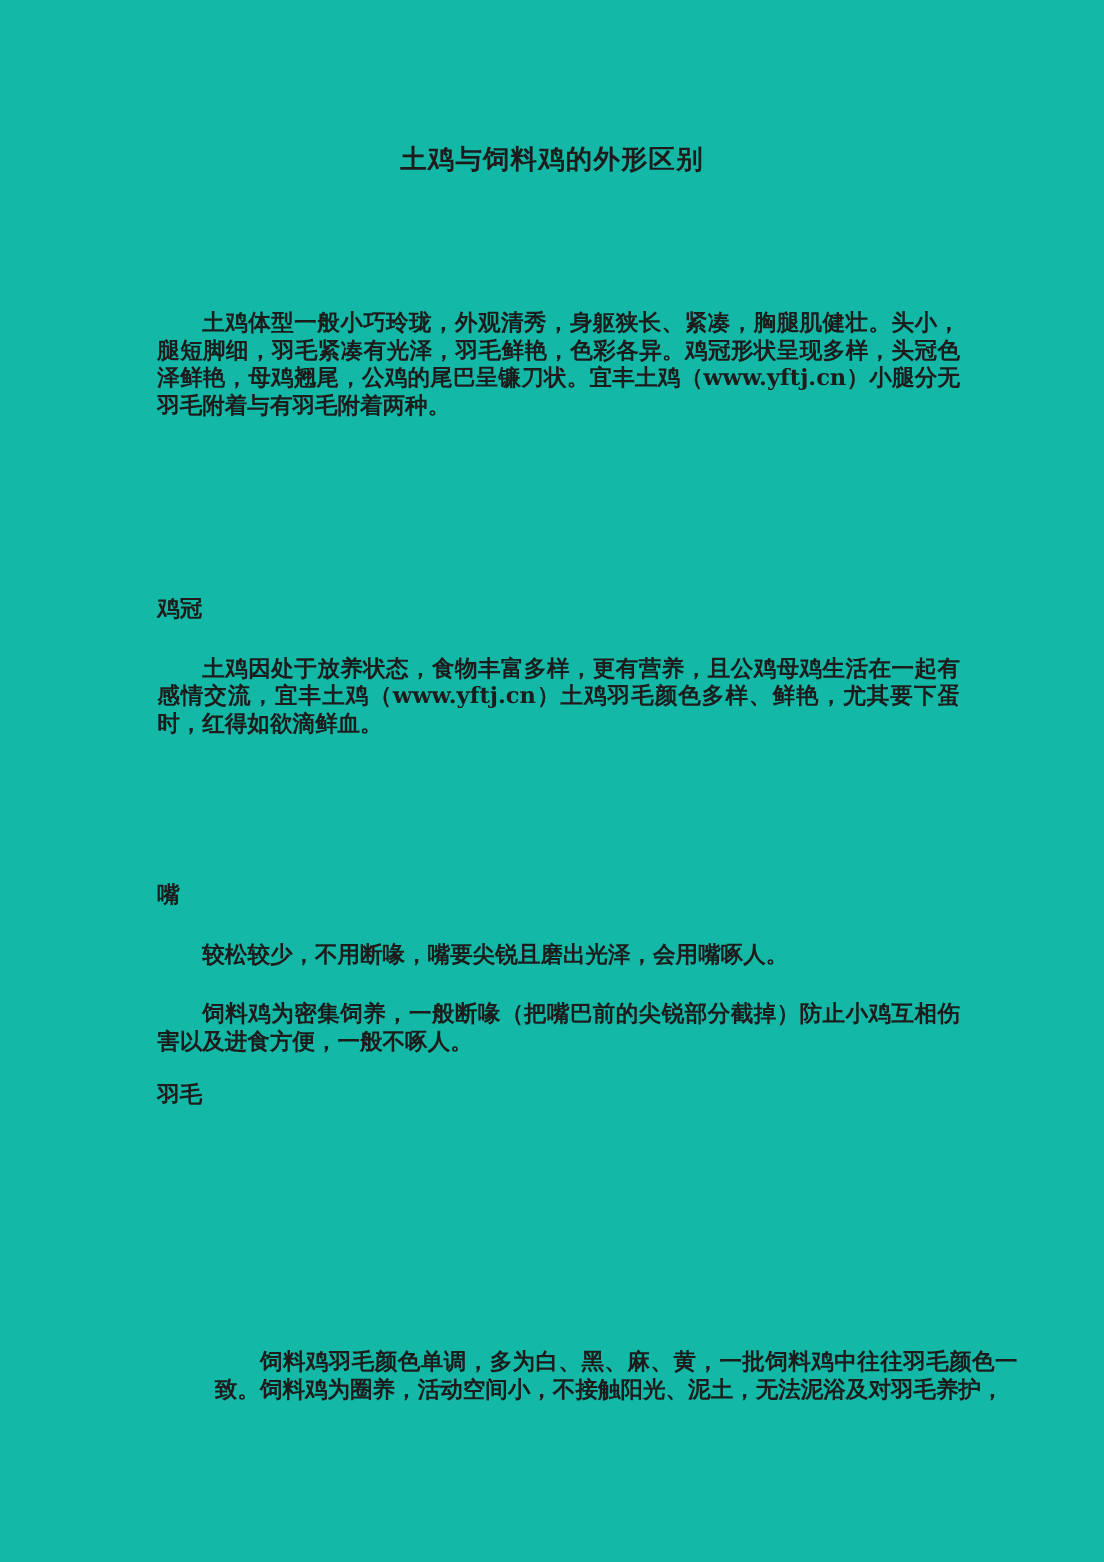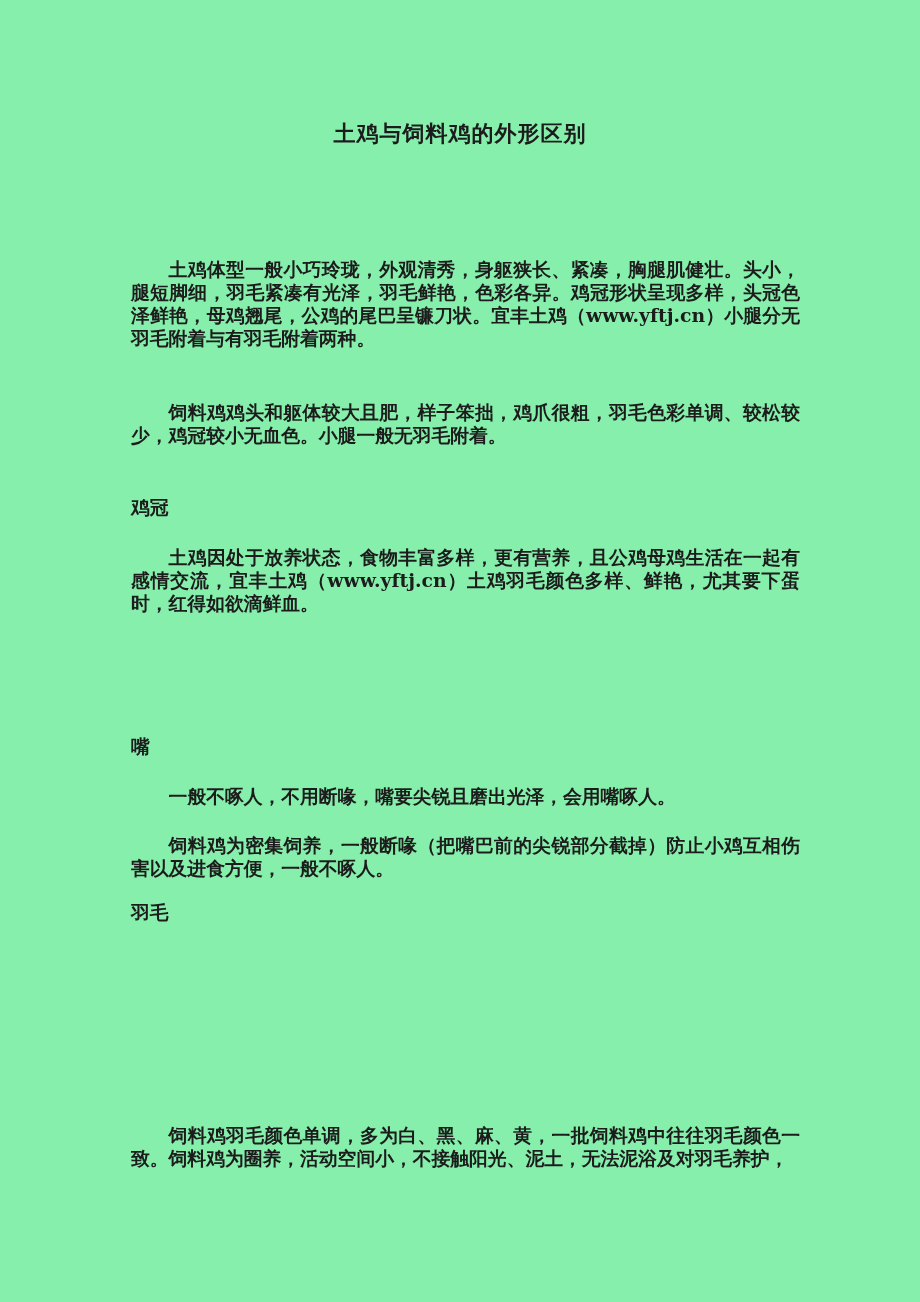--- a/index.html
+++ b/index.html
@@ -4,21 +4,21 @@
 <style>
   html, body {
     margin: 0;
     padding: 0;
     background: #ffffff;
   }
   .page {
     position: relative;
     width: 920px;
     height: 1302px;
-    background: #86efac;
+    background: #14b8a6;
     overflow: hidden;
     font-family: "DejaVu Serif", "Liberation Serif", serif;
     color: #1c1c1c;
   }
   .doc-title {
     position: absolute;
     top: 120px;
     left: 0;
     width: 920px;
     text-align: center;
@@ -52,35 +52,34 @@
   .p-tixing-1 { top: 258px; }
   .p-tixing-2 { top: 401px; }
   .h-jiguan { top: 496px; }
   .p-jiguan-1 { top: 546px; }
   .p-jiguan-2 { top: 641px; }
   .h-zui { top: 735px; }
   .p-zui-1 { top: 785px; }
   .p-zui-2 { top: 834px; }
   .h-yumao { top: 901px; }
   .p-yumao-1 { top: 958px; }
-  .p-yumao-2 { top: 1124px; }
+  .p-yumao-2 { top: 1124px; margin-left: 48px; }
 </style>
 </head>
 <body>
 
 <div class="page">
 
   <div class="doc-title">土鸡与饲料鸡的外形区别</div>
 
   <p class="para p-tixing-1">土鸡体型一般小巧玲珑，外观清秀，身躯狭长、紧凑，胸腿肌健壮。头小，腿短脚细，羽毛紧凑有光泽，羽毛鲜艳，色彩各异。鸡冠形状呈现多样，头冠色泽鲜艳，母鸡翘尾，公鸡的尾巴呈镰刀状。宜丰土鸡（www.yftj.cn）小腿分无羽毛附着与有羽毛附着两种。</p>
-  <p class="para p-tixing-2">饲料鸡鸡头和躯体较大且肥，样子笨拙，鸡爪很粗，羽毛色彩单调、较松较少，鸡冠较小无血色。小腿一般无羽毛附着。</p>
 
   <div class="sec-heading h-jiguan">鸡冠</div>
   <p class="para p-jiguan-1">土鸡因处于放养状态，食物丰富多样，更有营养，且公鸡母鸡生活在一起有感情交流，宜丰土鸡（www.yftj.cn）土鸡羽毛颜色多样、鲜艳，尤其要下蛋时，红得如欲滴鲜血。</p>
 
   <div class="sec-heading h-zui">嘴</div>
-  <p class="para p-zui-1">一般不啄人，不用断喙，嘴要尖锐且磨出光泽，会用嘴啄人。</p>
+  <p class="para p-zui-1">较松较少，不用断喙，嘴要尖锐且磨出光泽，会用嘴啄人。</p>
   <p class="para p-zui-2">饲料鸡为密集饲养，一般断喙（把嘴巴前的尖锐部分截掉）防止小鸡互相伤害以及进食方便，一般不啄人。</p>
 
   <div class="sec-heading h-yumao">羽毛</div>
   <p class="para p-yumao-2">饲料鸡羽毛颜色单调，多为白、黑、麻、黄，一批饲料鸡中往往羽毛颜色一致。饲料鸡为圈养，活动空间小，不接触阳光、泥土，无法泥浴及对羽毛养护，</p>
 
 </div>
 
 </body></html>

